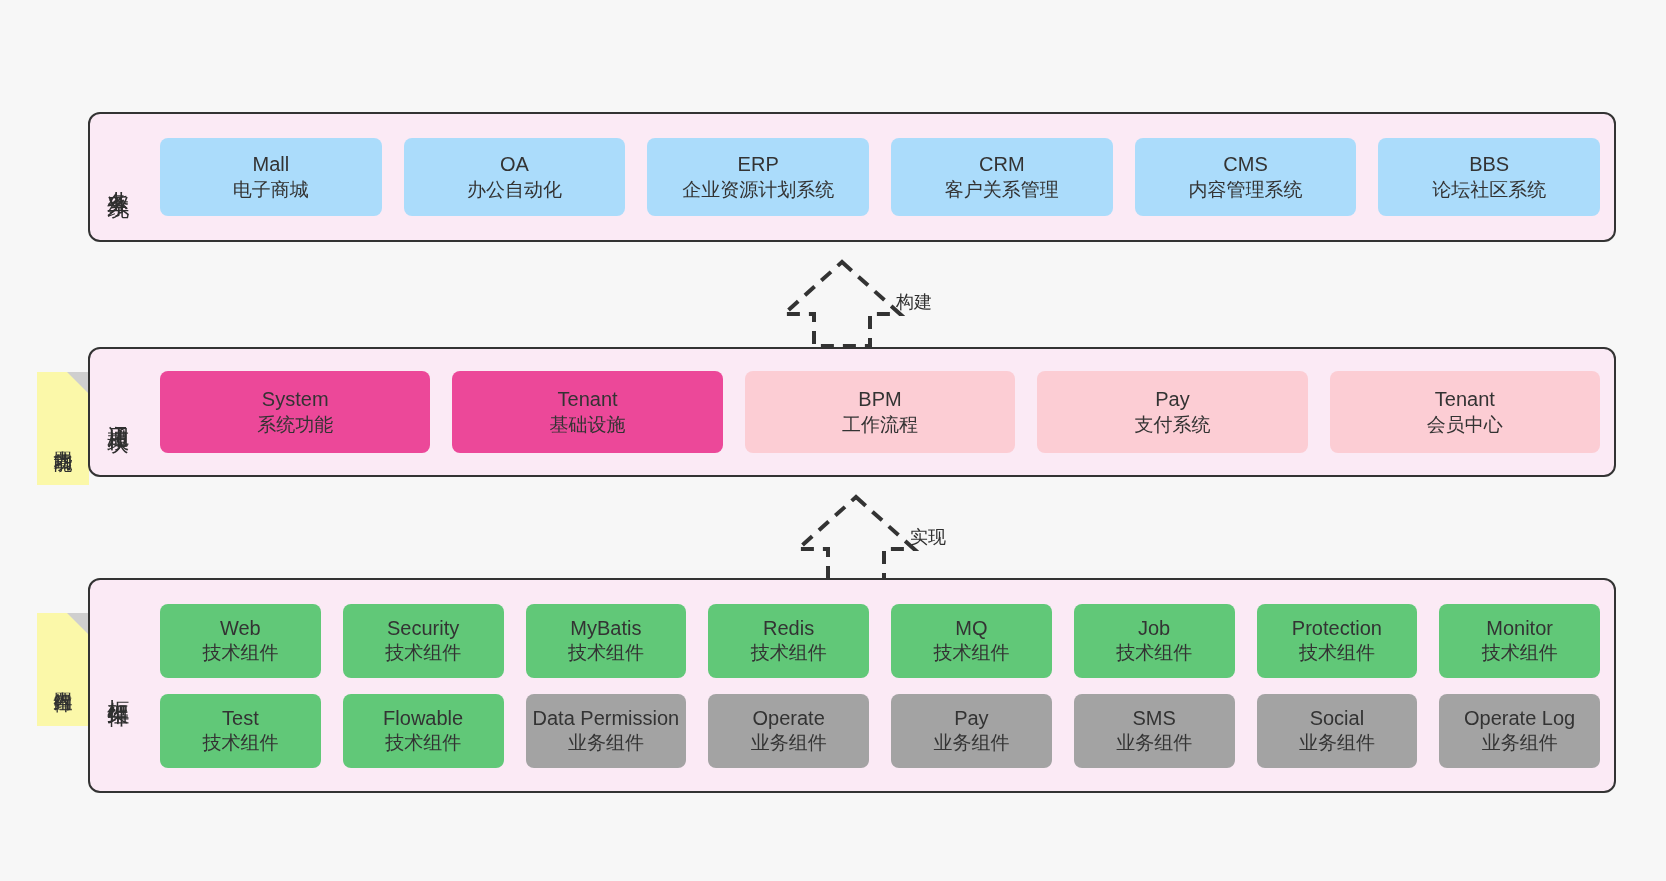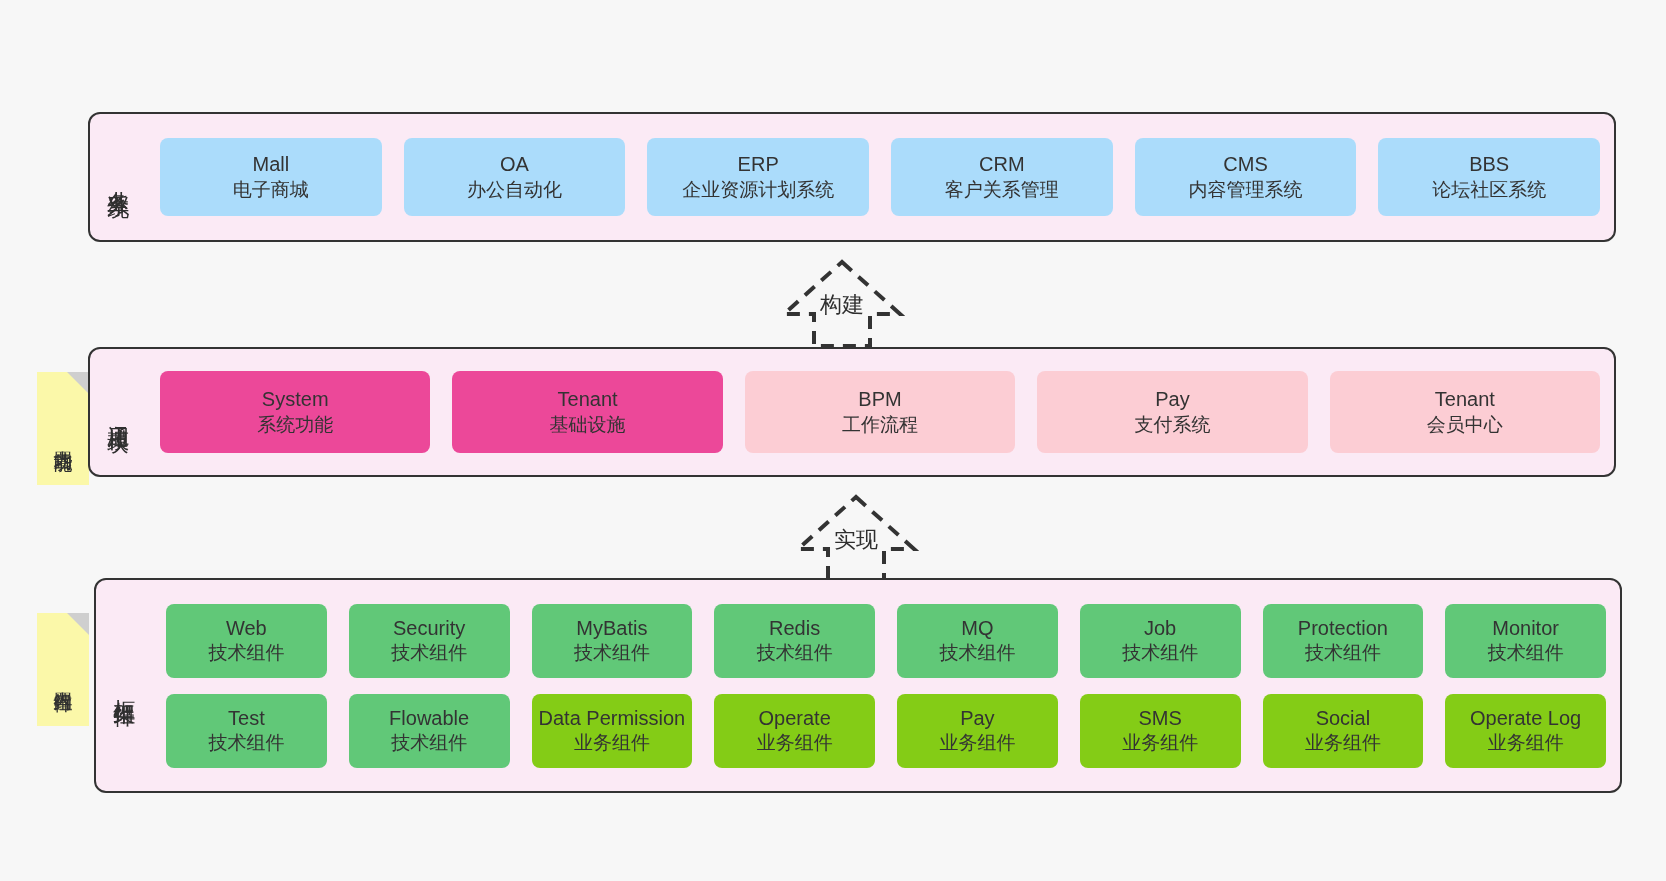--- a/index.html
+++ b/index.html
@@ -78,21 +78,21 @@
     line-height: 1.26;
     padding: 6px 4px;
   }
   .card .t1 { font-size: 20px; color: #333333; }
   .card .t2 { font-size: 19px; color: #333333; }
 
   .c-blue        { background: #abdcfb; }
   .c-red         { background: #ec4899; }
   .c-pink        { background: #fccdd4; }
   .c-green       { background: #61c878; }
-  .c-lightgreen  { background: #84cc16; }
+  .c-lightgreen  { background: #a3a3a3; }
 
   .h-business { height: 78px; }
   .h-module   { height: 82px; }
   .h-frame    { height: 74px; }
 
   
   .sticky {
     position: absolute;
     background: #fbf8a9;
     width: 52px;
@@ -123,22 +123,22 @@
   .arrow-wrap {
     position: absolute;
     width: 180px;
     height: 100px;
   }
   .arrow-wrap svg { display: block; }
   .arrow-label {
     position: absolute;
     left: 0; right: 0;
     top: 38px;
-    text-align: center;
-    font-size: 22px;
+    text-align: right;
+    font-size: 18px;
     color: #2f2f2f;
     user-select: none;
   }
 </style>
 </head>
 <body>
 
 <div class="canvas">
 
   <div class="layer" id="layer-business" style="left:88px; top:112px; width:1528px; height:130px;">
@@ -216,21 +216,21 @@
     <svg width="180" height="100" viewBox="0 0 180 100">
       <path d="M 90 10 L 148 62 L 118 62 L 118 94 L 62 94 L 62 62 L 32 62 Z" fill="none" stroke="#333333" stroke-width="4" stroke-dasharray="13 9" stroke-linejoin="miter"></path>
     </svg>
     <div class="arrow-label">实现</div>
   </div>
 
   <div class="sticky" style="left:37px; top:613px; height:113px;">
     <span>内置组件</span>
   </div>
 
-  <div class="layer" id="layer-frame" style="left:94px; top:578px; width:1528px; height:215px;">
+  <div class="layer" id="layer-frame" style="left:88px; top:578px; width:1528px; height:215px;">
     <div class="layer-label">框架组件</div>
     <div class="layer-body">
       <div class="row" id="row-frame-1">
           <div class="card c-green h-frame">
             <div class="t1">Web</div>
             <div class="t2">技术组件</div>
           </div>
           <div class="card c-green h-frame">
             <div class="t1">Security</div>
             <div class="t2">技术组件</div>

